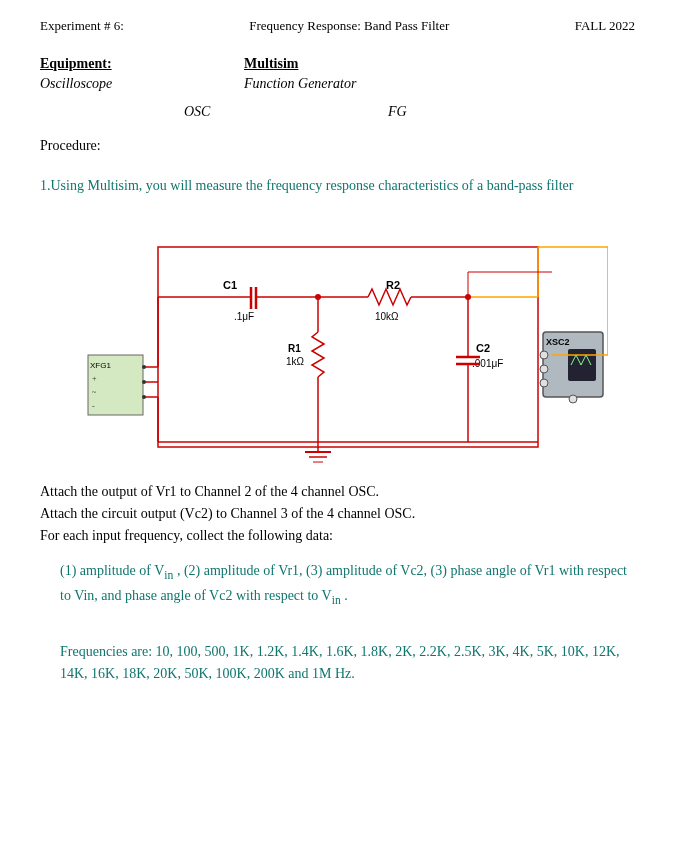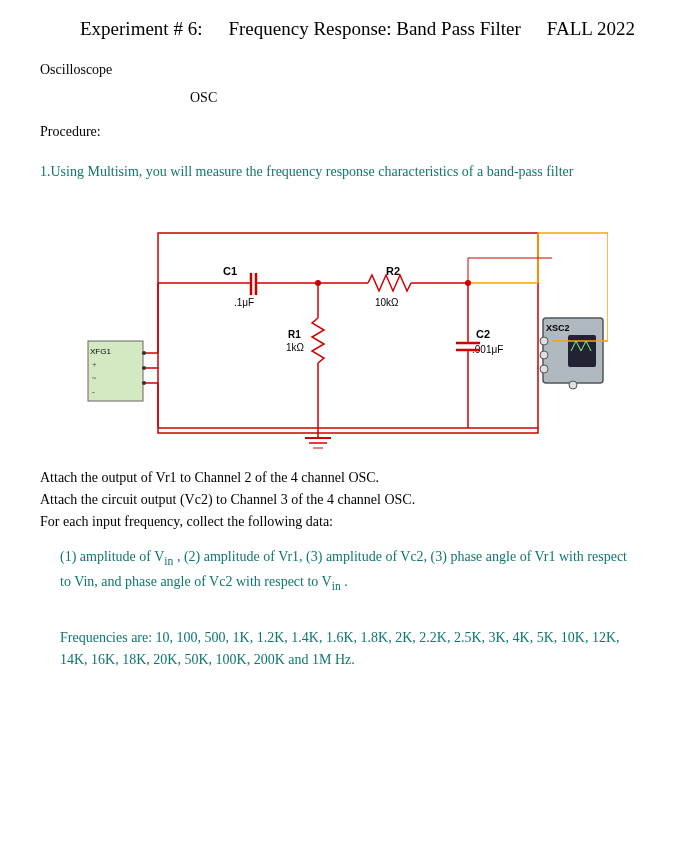--- a/index.html
+++ b/index.html
@@ -10,22 +10,21 @@
       color: #000;
       width: 675px;
       min-height: 859px;
       padding: 18px 40px 30px 40px;
     }
     .header {
       display: flex;
       justify-content: space-between;
       align-items: center;
       margin-bottom: 22px;
-      font-size: 19px;
-      margin-left: 40px;
+      font-size: 13px;
     }
     .section-equipment {
       margin-bottom: 18px;
     }
     .equipment-grid {
       display: flex;
       gap: 0;
       margin-top: 6px;
     }
     .equipment-col1 {
@@ -34,21 +33,22 @@
     .equipment-col2 {
       min-width: 200px;
     }
     .equipment-col-header {
       font-weight: bold;
       text-decoration: underline;
       margin-bottom: 4px;
     }
     .equipment-row {
       display: flex;
-      gap: 30px;
+      gap: 24px;
+      font-style: italic;
     }
     .eq-label { min-width: 120px; }
     .eq-abbr { min-width: 60px; margin-top: 28px; }
     .procedure-section {
       margin-bottom: 10px;
     }
     .procedure-title {
       margin-bottom: 21px;
     }
     .blue-text { color: #0f766e; }
@@ -90,25 +90,33 @@
 <div class="header">
   <span>Experiment # 6:</span>
   <span>Frequency Response:  Band Pass Filter</span>
   <span>FALL 2022</span>
 </div>
 
 
 <div class="section-equipment">
   <div class="equipment-grid">
     <div class="equipment-col1">
+      <div class="equipment-col-header">Equipment:</div>
       <div class="equipment-row">
         <span class="eq-label">Oscilloscope</span>
         <span class="eq-abbr">OSC</span>
       </div>
     </div>
+    <div class="equipment-col2">
+      <div class="equipment-col-header">Multisim</div>
+      <div class="equipment-row">
+        <span class="eq-label">Function Generator</span>
+        <span class="eq-abbr">FG</span>
+      </div>
+    </div>
   </div>
 </div>
 
 
 <div class="procedure-section">
   <div class="procedure-title">Procedure:</div>
 
   <div class="step-text blue-text">1.Using Multisim, you will measure the frequency response characteristics of a band-pass filter</div>
   <br>
 </div>

